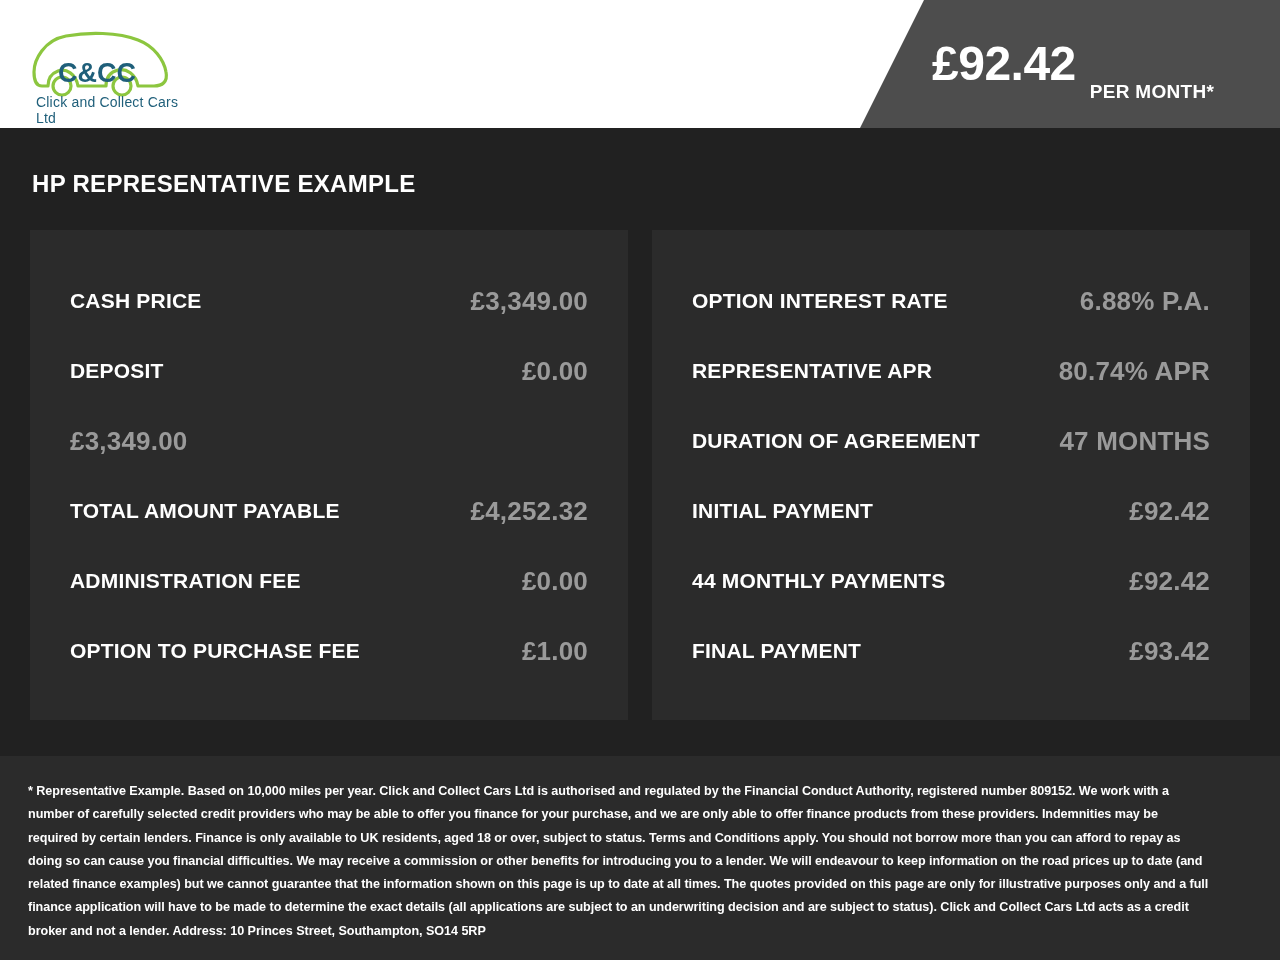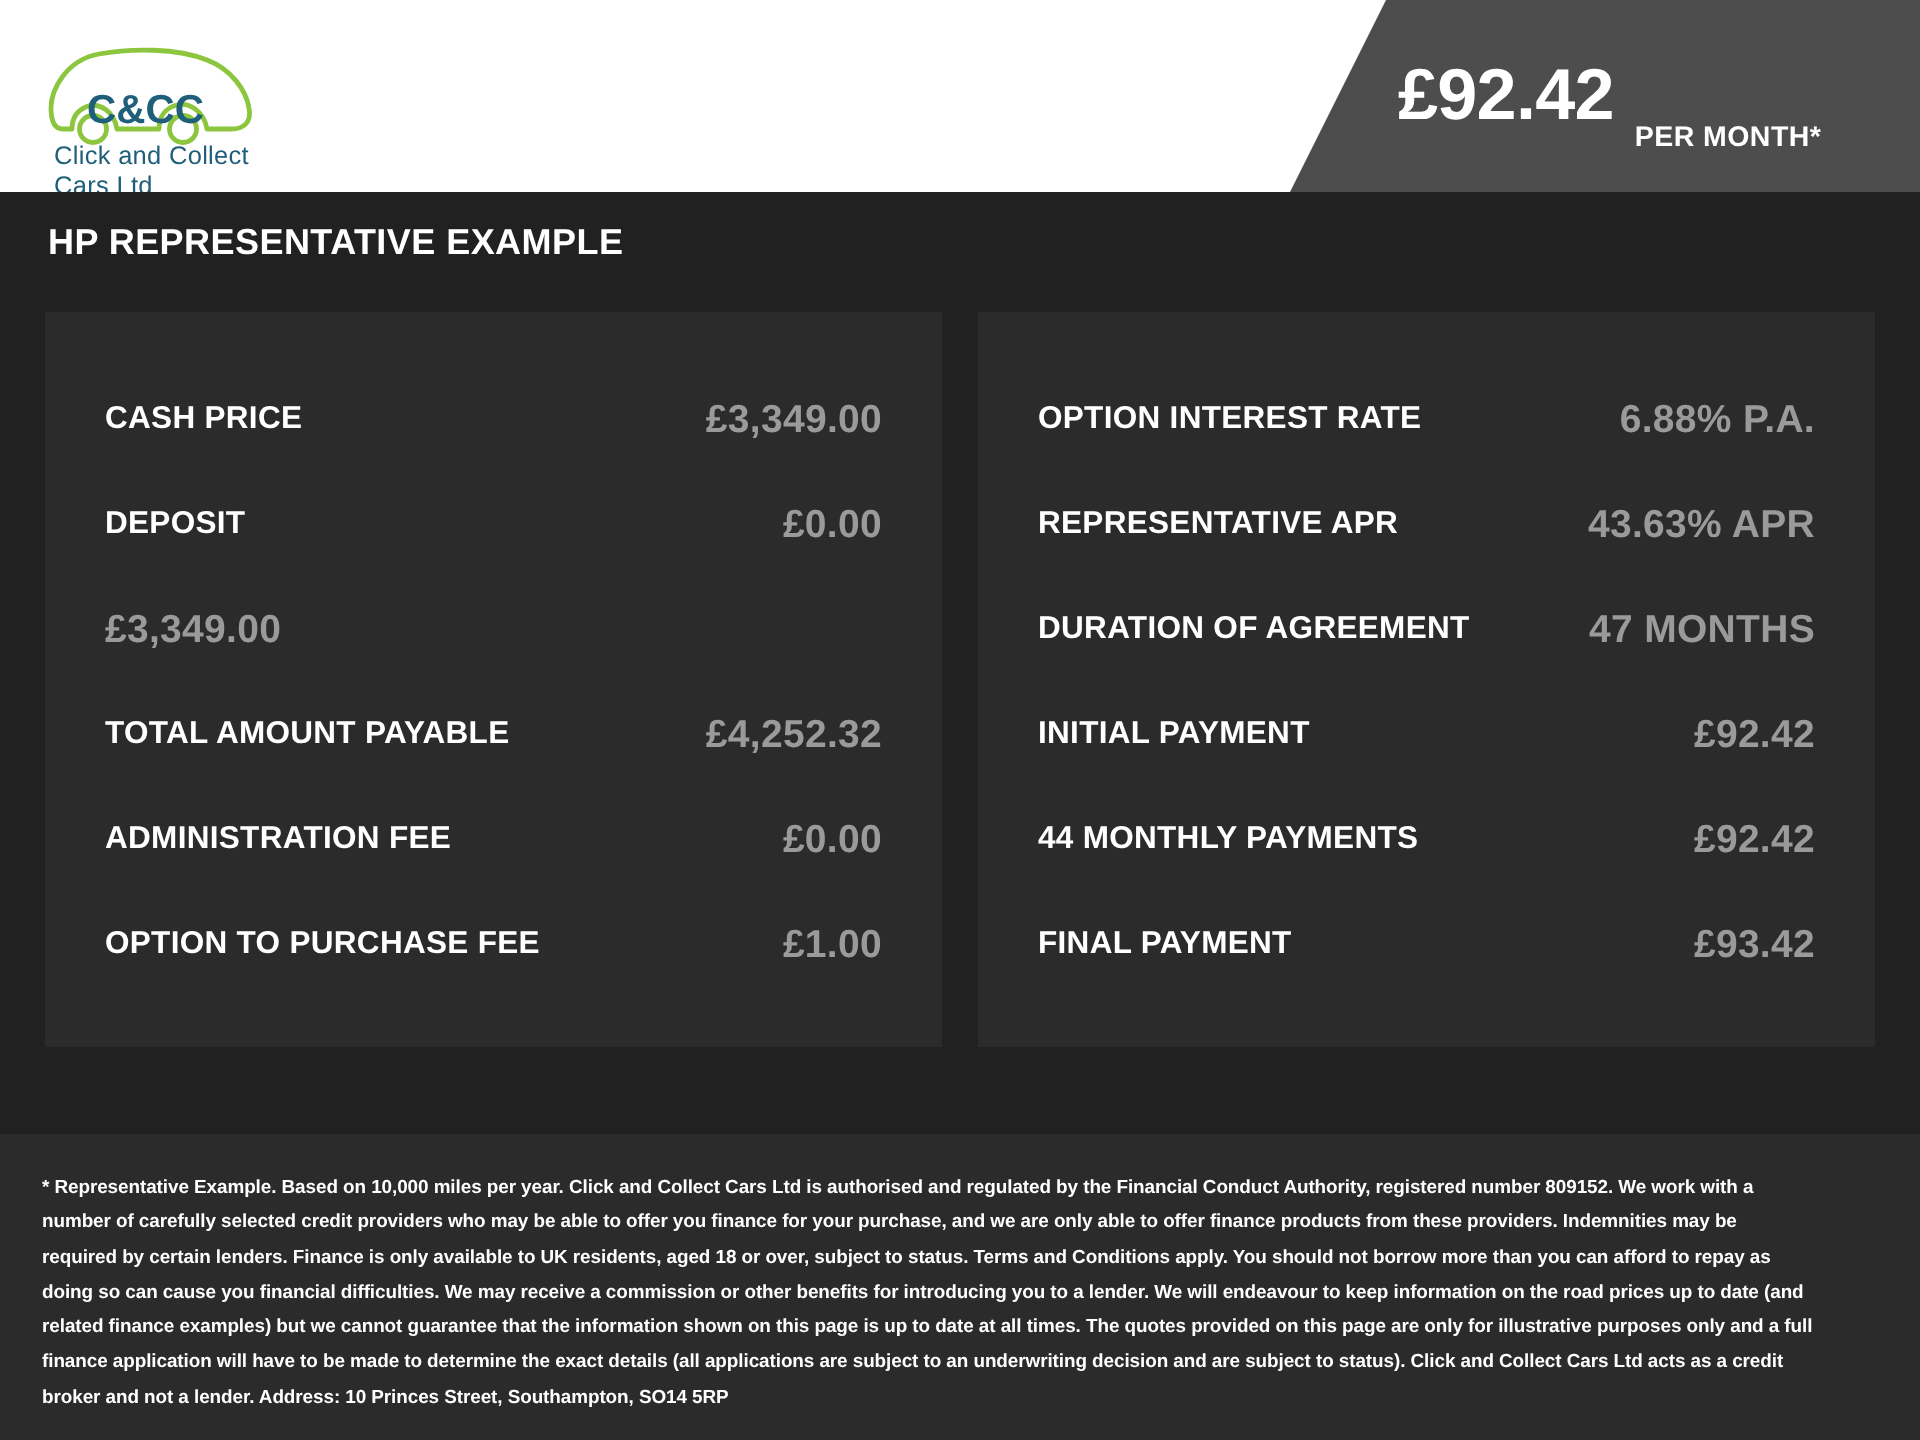--- a/index.html
+++ b/index.html
@@ -71,21 +71,21 @@
     width: 1280px;
     height: 628px;
     background: #212121;
     padding: 0 30px;
   }
   .section-title {
     color: #ffffff;
     font-size: 24px;
     font-weight: bold;
     letter-spacing: 0.3px;
-    padding-top: 20px;
+    padding-top: 42px;
     padding-left: 2px;
   }
 
   .panels {
     display: flex;
     gap: 24px;
     margin-top: 32px;
   }
   .panel {
     flex: 1;
@@ -138,21 +138,21 @@
 
   <div class="header">
 
     <div class="logo-wrap">
       <svg class="logo-svg" width="160" height="100" viewBox="0 0 160 100" xmlns="http://www.w3.org/2000/svg">
         <path d="M12,56 C12,44 22,24 44,20 C66,16 96,16 116,24 C132,30 142,44 144,56 C146,66 140,70 132,70 L116,70 C114,58 104,52 96,54 C88,56 84,62 84,70 L56,70 C54,58 44,52 36,55 C28,58 26,64 26,70 L20,70 C14,70 12,64 12,56 Z" fill="none" stroke="#8cc63f" stroke-width="3.2" stroke-linejoin="round"></path>
         <circle cx="40" cy="70" r="9" fill="none" stroke="#8cc63f" stroke-width="3.2"></circle>
         <circle cx="100" cy="70" r="9" fill="none" stroke="#8cc63f" stroke-width="3.2"></circle>
         <text x="36" y="66" font-family="Liberation Sans, sans-serif" font-size="27" font-weight="bold" fill="#1f5f7a">C&amp;CC</text>
       </svg>
-      <div style="position:absolute; left:14px; top:78px; color:#1f5f7a; font-size:17px; letter-spacing:0.2px;">Click and Collect Cars Ltd</div>
+      <div style="position:absolute; left:14px; top:78px; color:#1f5f7a; font-size:14px; letter-spacing:0.2px;">Click and Collect Cars Ltd</div>
     </div>
 
     <div class="price-banner">
       <span class="price-amount">£92.42</span>
       <span class="price-suffix">PER MONTH*</span>
     </div>
   </div>
 
   <div class="body-area">
     <div class="section-title">HP REPRESENTATIVE EXAMPLE</div>
@@ -185,21 +185,21 @@
         </div>
       </div>
 
       <div class="panel">
         <div class="row">
           <span class="row-label">OPTION INTEREST RATE</span>
           <span class="row-value">6.88% P.A.</span>
         </div>
         <div class="row">
           <span class="row-label">REPRESENTATIVE APR</span>
-          <span class="row-value">43.63% APR</span>
+          <span class="row-value">80.74% APR</span>
         </div>
         <div class="row">
           <span class="row-label">DURATION OF AGREEMENT</span>
           <span class="row-value">47 MONTHS</span>
         </div>
         <div class="row">
           <span class="row-label">INITIAL PAYMENT</span>
           <span class="row-value">£92.42</span>
         </div>
         <div class="row">

